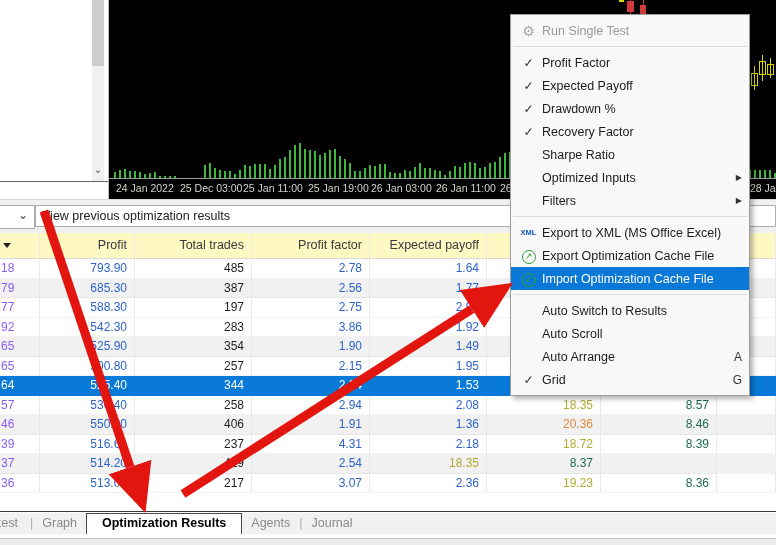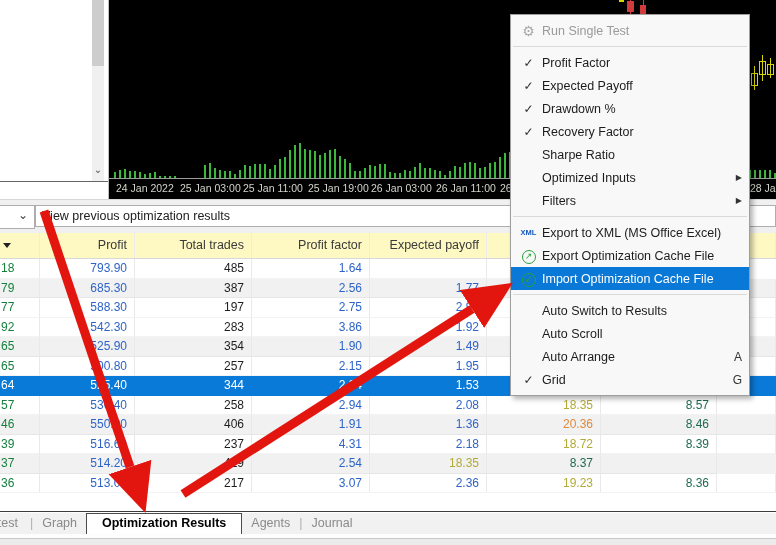--- a/index.html
+++ b/index.html
@@ -37,21 +37,21 @@
   
   #results-table{position:absolute;left:0;top:233px;width:776px;}
   .tgrid{display:grid;grid-template-columns:40px 95px 117px 118px 117px 114px 116px 1fr;}
   #t-header{height:25px;background:#fef9c3;border-bottom:1px solid #d8d8d8;}
   #t-header .th{font-size:12.5px;color:#3a3a3a;text-align:right;line-height:24px;padding-right:7px;border-right:1px solid #ececec;overflow:hidden;position:relative;}
   .sort-arrow{position:absolute;left:3px;top:10px;width:0;height:0;border-left:4px solid transparent;border-right:4px solid transparent;border-top:5px solid #222;}
   .trow{height:19.5px;background:#fff;}
   .trow.alt{background:#f1f1f1;}
   .trow .td{font-size:12px;line-height:19.5px;text-align:right;padding-right:7px;border-right:1px solid #e9e9e9;border-bottom:1px solid #f3f3f3;overflow:hidden;white-space:nowrap;}
   .trow.alt .td{border-bottom:1px solid #e6e6e6;}
-  .td.c0{text-align:left;padding-left:1px;padding-right:0;color:#15803d;}
+  .td.c0{text-align:left;padding-left:1px;padding-right:0;color:#8b5cf6;}
   .td.profit,.td.pf,.td.ep{color:#2e64c8;}
   .td.trades{color:#1d1d1d;}
   .td.dd{color:#b3ab35;}
   .td.dd.hot{color:#e08a3c;}
   .td.rf{color:#1f6a52;}
   .trow.sel{background:#0a7ad8;}
   .trow.sel .td{color:#fff;border-color:#0a7ad8;}
   #table-bottom-line{position:absolute;left:0;top:511px;width:776px;height:1px;background:#3a3a3a;}
 
   
@@ -225,21 +225,21 @@
         <div class="vbar" style="left: 640px; top: 170px; height: 8px;"></div>
         <div class="vbar" style="left: 645px; top: 170px; height: 8px;"></div>
         <div class="vbar" style="left: 650px; top: 170px; height: 8px;"></div>
         <div class="vbar" style="left: 655px; top: 170px; height: 8px;"></div>
         <div class="vbar" style="left: 660px; top: 170px; height: 8px;"></div>
         <div class="vbar" style="left: 665px; top: 173.497px; height: 4.5031px;"></div>
       </div>
     <div id="axis-line"></div>
     <div id="axis-labels">
         <div class="axis-label" style="left: 7px;">24 Jan 2022</div>
-        <div class="axis-label" style="left: 71px;">25 Jan 03:00</div>
+        <div class="axis-label" style="left: 71px;">25 Dec 03:00</div>
         <div class="axis-label" style="left: 134px;">25 Jan 11:00</div>
         <div class="axis-label" style="left: 199px;">25 Jan 19:00</div>
         <div class="axis-label" style="left: 262px;">26 Jan 03:00</div>
         <div class="axis-label" style="left: 327px;">26 Jan 11:00</div>
         <div class="axis-label" style="left: 391px;">26 Jan 19:00</div>
         <div class="axis-label" style="left: 641px;">28 Ja</div>
       </div>
 
     <div class="wick red" style="left:521px;top:0;height:14px;"></div>
     <div class="candle-body red" style="left:518px;top:1px;width:7px;height:11px;"></div>
@@ -274,20 +274,21 @@
         <div class="th ep">Expected payoff</div>
         <div class="th dd"></div>
         <div class="th rf"></div>
         <div class="th extra"></div>
       </div>
     <div id="t-body">
         <div class="trow tgrid">
           <div class="td c0">18</div>
           <div class="td profit">793.90</div>
           <div class="td trades">485</div>
+          <div class="td pf">2.78</div>
           <div class="td ep">1.64</div>
           <div class="td dd"></div>
           <div class="td rf"></div>
           <div class="td extra"></div>
         </div>
         <div class="trow tgrid alt">
           <div class="td c0">79</div>
           <div class="td profit">685.30</div>
           <div class="td trades">387</div>
           <div class="td pf">2.56</div>

